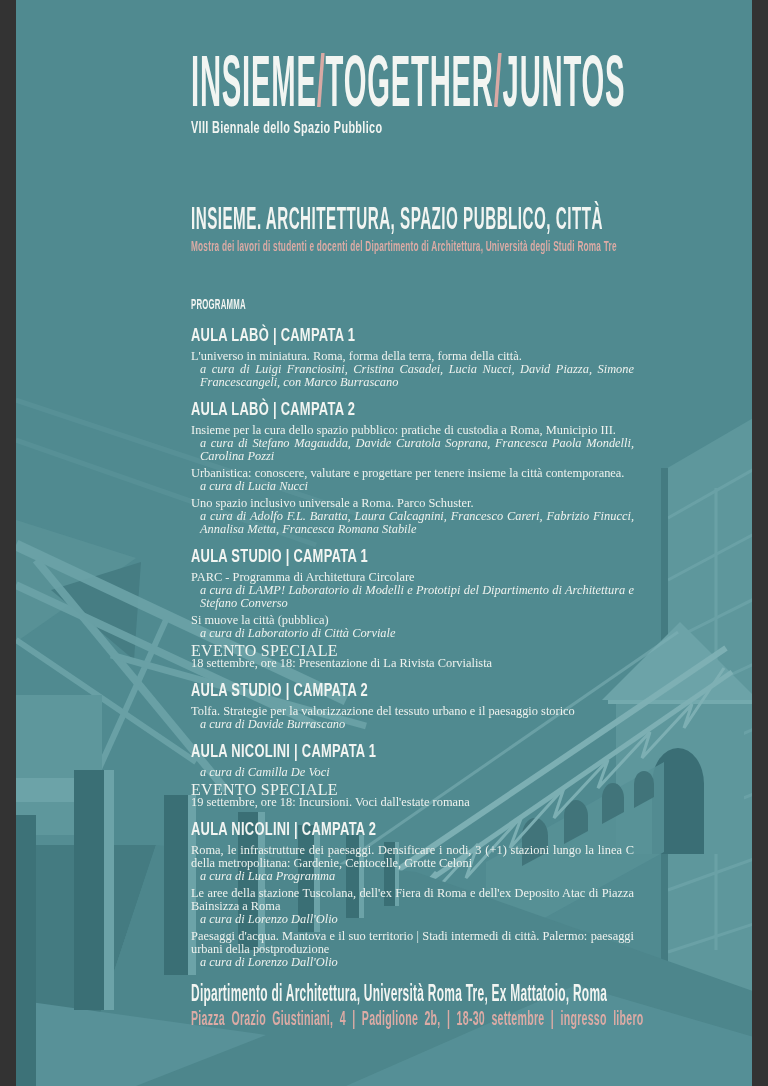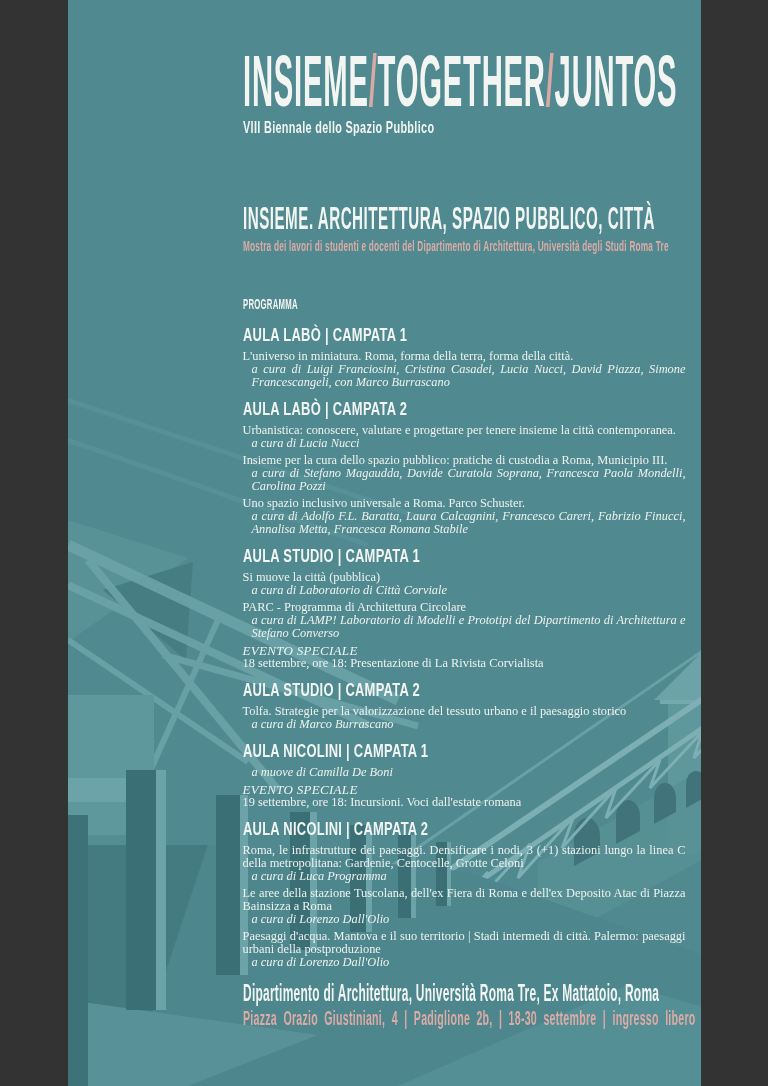--- a/index.html
+++ b/index.html
@@ -1,17 +1,17 @@
 <!DOCTYPE html>
 <html><head>
 <meta charset="utf-8">
 <style>
   html,body { margin:0; padding:0; background:#333; }
   .page {
-    position:relative; width:633px; height:1086px; margin:0 auto;
+    position:relative; width:736px; height:1086px; margin:0 auto;
     background:#508a90; overflow:hidden;
     font-family:"Liberation Sans", sans-serif;
   }
   .bg { position:absolute; inset:0; }
 
   
   .cond {
     display:block; white-space:nowrap; transform-origin:0 50%;
     font-family:"Liberation Sans", sans-serif; font-weight:bold;
     color:#f2f5f2; margin:0;
@@ -36,22 +36,22 @@
   .event p { margin:0; }
   .event-title, .special-text {
     font-family:"Liberation Serif", serif; font-size:12.4px; line-height:13px;
     color:#eef2ee; text-align:justify;
   }
   .event-curators {
     font-family:"Liberation Serif", serif; font-style:italic; font-size:12.4px;
     line-height:13px; color:#eef2ee; padding-left:9px; text-align:justify;
   }
   .special-label {
-    font-family:"Liberation Serif", serif; font-size:13px; line-height:13px;
-    color:#f0f4f0; letter-spacing:0.3px;font-style:italic;
+    font-family:"Liberation Serif", serif; font-size:16px; line-height:13px;
+    color:#f0f4f0; letter-spacing:0.3px;
   }
 
   .footer { position:absolute; left:175px; top:981px; }
   .footer-line1 { font-size:23px; line-height:24px; letter-spacing:0.5px; transform:scaleX(0.52); }
   .footer-line2 { margin-top:3px; font-size:20px; line-height:20px; letter-spacing:0.5px; word-spacing:6px; transform:scaleX(0.53); }
 </style>
 </head>
 <body>
 
 <div class="page">
@@ -153,61 +153,61 @@
       <h4 class="cond venue-name">AULA LABÒ | CAMPATA 1</h4>
       <div class="event">
         <p class="event-title">L'universo in miniatura. Roma, forma della terra, forma della città.</p>
         <p class="event-curators">a cura di Luigi Franciosini, Cristina Casadei, Lucia Nucci, David Piazza, Simone Francescangeli, con Marco Burrascano</p>
       </div>
     </section>
 
     <section class="venue">
       <h4 class="cond venue-name">AULA LABÒ | CAMPATA 2</h4>
       <div class="event">
+        <p class="event-title">Insieme per la cura dello spazio pubblico: pratiche di custodia a Roma, Municipio III.</p>
+        <p class="event-curators">a cura di Stefano Magaudda, Davide Curatola Soprana, Francesca Paola Mondelli, Carolina Pozzi</p>
+      </div>
+      <div class="event">
         <p class="event-title">Urbanistica: conoscere, valutare e progettare per tenere insieme la città contemporanea.</p>
         <p class="event-curators">a cura di Lucia Nucci</p>
       </div>
       <div class="event">
-        <p class="event-title">Insieme per la cura dello spazio pubblico: pratiche di custodia a Roma, Municipio III.</p>
-        <p class="event-curators">a cura di Stefano Magaudda, Davide Curatola Soprana, Francesca Paola Mondelli, Carolina Pozzi</p>
-      </div>
-      <div class="event">
         <p class="event-title">Uno spazio inclusivo universale a Roma. Parco Schuster.</p>
         <p class="event-curators">a cura di Adolfo F.L. Baratta, Laura Calcagnini, Francesco Careri, Fabrizio Finucci, Annalisa Metta, Francesca Romana Stabile</p>
       </div>
     </section>
 
     <section class="venue">
       <h4 class="cond venue-name">AULA STUDIO | CAMPATA 1</h4>
       <div class="event">
+        <p class="event-title">PARC - Programma di Architettura Circolare</p>
+        <p class="event-curators">a cura di LAMP! Laboratorio di Modelli e Prototipi del Dipartimento di Architettura e Stefano Converso</p>
+      </div>
+      <div class="event">
         <p class="event-title">Si muove la città (pubblica)</p>
         <p class="event-curators">a cura di Laboratorio di Città Corviale</p>
       </div>
       <div class="event">
-        <p class="event-title">PARC - Programma di Architettura Circolare</p>
-        <p class="event-curators">a cura di LAMP! Laboratorio di Modelli e Prototipi del Dipartimento di Architettura e Stefano Converso</p>
-      </div>
-      <div class="event">
         <p class="special-label">EVENTO SPECIALE</p>
         <p class="special-text">18 settembre, ore 18: Presentazione di La Rivista Corvialista</p>
       </div>
     </section>
 
     <section class="venue">
       <h4 class="cond venue-name">AULA STUDIO | CAMPATA 2</h4>
       <div class="event">
         <p class="event-title">Tolfa. Strategie per la valorizzazione del tessuto urbano e il paesaggio storico</p>
-        <p class="event-curators">a cura di Marco Burrascano</p>
+        <p class="event-curators">a cura di Davide Burrascano</p>
       </div>
     </section>
 
     <section class="venue">
       <h4 class="cond venue-name">AULA NICOLINI | CAMPATA 1</h4>
       <div class="event">
-        <p class="event-curators">a muove di Camilla De Boni</p>
+        <p class="event-curators">a cura di Camilla De Voci</p>
       </div>
       <div class="event">
         <p class="special-label">EVENTO SPECIALE</p>
         <p class="special-text">19 settembre, ore 18: Incursioni. Voci dall'estate romana</p>
       </div>
     </section>
 
     <section class="venue">
       <h4 class="cond venue-name">AULA NICOLINI | CAMPATA 2</h4>
       <div class="event">

